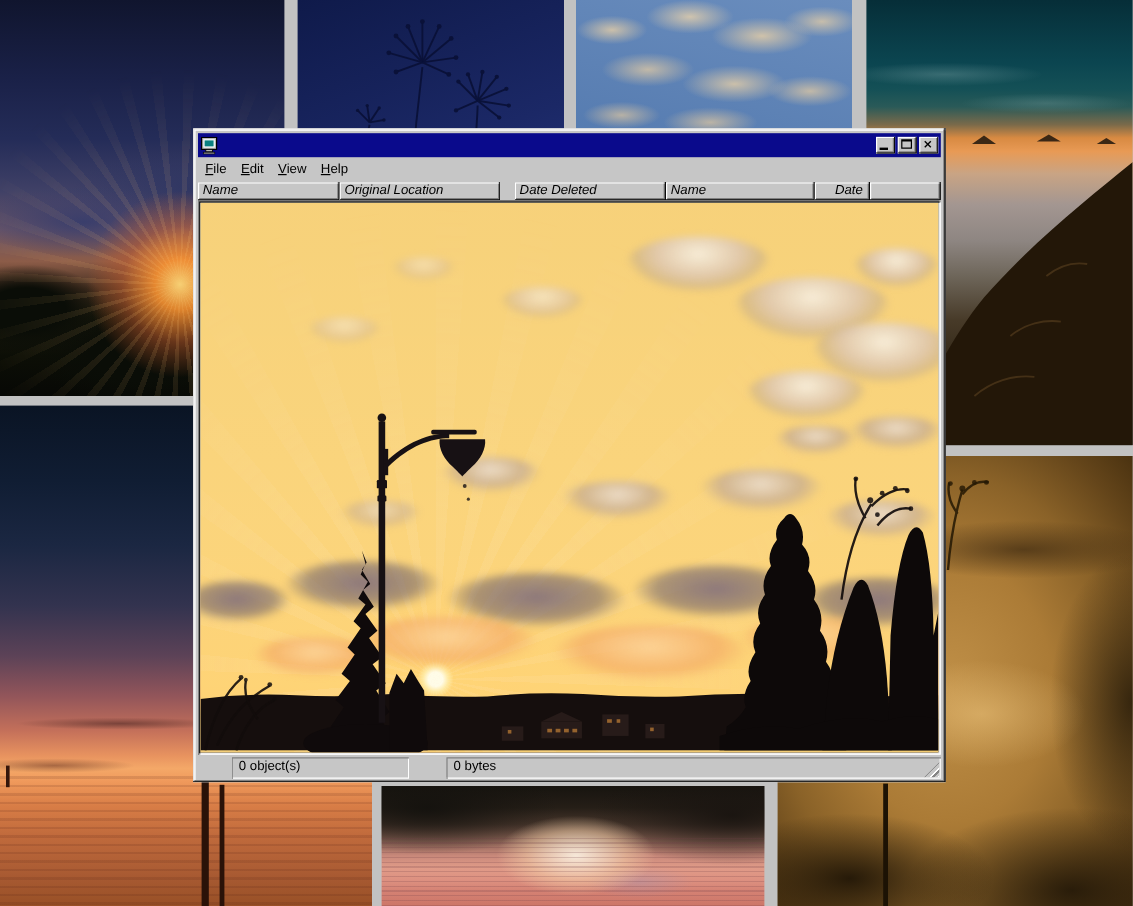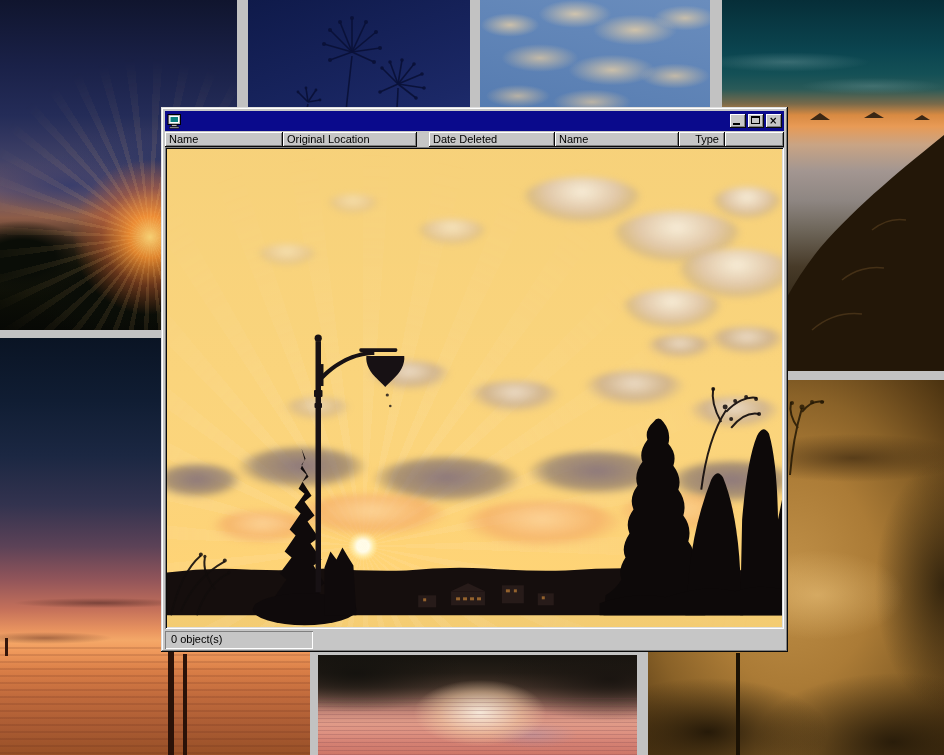--- a/index.html
+++ b/index.html
@@ -85,21 +85,21 @@
   .tbtn { width:16px; height:14px; background:#c6c6c6; position:relative;
     box-shadow: inset -1px -1px #0a0a0a, inset 1px 1px #fff, inset -2px -2px #808080; }
   .tbtn .gmin { position:absolute; left:3px; bottom:3px; width:7px; height:2px; background:#000; }
   .tbtn .gmax { position:absolute; left:3px; top:2px; width:9px; height:8px; border:1px solid #000; border-top:2px solid #000; }
   .tbtn .gx  { position:absolute; left:3px; top:2px; font-size:10px; font-weight:bold; line-height:9px; color:#000; font-family:"DejaVu Sans", sans-serif; }
   .menubar { height:20px; display:flex; align-items:center; padding-left:1px; font-size:11px; color:#000; flex:0 0 auto; }
   .mitem { padding:2px 6px; }
   .mitem u { text-decoration:underline; }
   .colheaders { height:15px; display:flex; margin:1px 1px 0 1px; flex:0 0 auto; font-size:11px; }
   .hcell { background:#c6c6c6; padding:0 4px; line-height:14px; white-space:nowrap; overflow:hidden;
-    box-shadow: inset -1px -1px #0a0a0a, inset 1px 1px #fff, inset -2px -2px #808080; }
+    box-shadow: inset -1px -1px #0a0a0a, inset 1px 1px #fff, inset -2px -2px #808080; font-style: italic; }
   .hc-name{width:118px;} .hc-ol{width:134px;} .hc-dd{width:126px;margin-left:12px;} .hc-type{width:124px;}
   .hc-size{width:46px; text-align:right; padding-right:6px;} .hc-blank{flex:1;}
   .content { flex:1 1 auto; margin:0 1px; position:relative;
     box-shadow: inset 1px 1px #808080, inset -1px -1px #fff, inset 2px 2px #0a0a0a, inset -2px -2px #dfdfdf; }
   .viewphoto { position:absolute; inset:2px; overflow:hidden;
     background:
       radial-gradient(circle 15px at 196px 397px, #fffce8 0 40%, #ffe9a0 70%, rgba(255,214,120,.95) 100%),
       radial-gradient(circle 110px at 196px 397px, rgba(255,204,96,.8), rgba(255,152,62,.4) 52%, rgba(255,152,62,0) 78%),
       radial-gradient(ellipse 330px 130px at 196px 400px, rgba(255,170,80,.5), rgba(255,170,80,0) 72%),
       linear-gradient(180deg,#5a7aa2 0%,#6e8bb0 12%,#7f9aba 24%,#8fa6c0 36%,#9fb0c4 48%,#afb6c2 58%,#bdb4b4 66%,#c8ab9d 73%,#d4a080 79%,#e0a068 84%,#f0a858 87.5%,#e89048 89.5%,#b06038 91%,#3a2018 93%,#1a100c 100%); }
@@ -107,21 +107,21 @@
     background:repeating-conic-gradient(from 195deg at 196px 397px, rgba(255,238,214,.10) 0 4deg, rgba(255,238,214,0) 4deg 11deg);
     -webkit-mask-image:radial-gradient(circle 430px at 196px 397px, #000 30%, transparent 92%);
     mask-image:radial-gradient(circle 430px at 196px 397px, #000 30%, transparent 92%); }
   .cl { position:absolute; border-radius:50%; filter:blur(3px); }
   .cu { background:radial-gradient(ellipse at 50% 32%, rgba(247,238,220,.95) 0%, rgba(216,196,188,.7) 42%, rgba(160,145,150,.32) 62%, rgba(160,145,150,0) 72%); }
   .cm { background:radial-gradient(ellipse at 50% 35%, rgba(235,220,205,.9) 0%, rgba(170,150,155,.5) 45%, rgba(170,150,155,0) 70%); }
   .cp { background:radial-gradient(ellipse at 50% 45%, rgba(128,110,124,.9) 0%, rgba(95,85,105,.5) 50%, rgba(95,85,105,0) 72%); }
   .cb { background:radial-gradient(ellipse at 50% 40%, rgba(252,210,150,.95) 0%, rgba(242,165,100,.6) 50%, rgba(242,165,100,0) 74%); }
   .sil { position:absolute; inset:0; width:100%; height:100%; }
   .statusbar { height:18px; margin:2px 1px 0 1px; display:flex; gap:3px; font-size:11px; flex:0 0 auto; }
-  .spanel { box-shadow: inset 1px 1px #808080, inset -1px -1px #fff; padding:2px 6px; white-space:nowrap; overflow:hidden; }
+  .spanel { box-shadow: inset 1px 1px #808080, inset -1px -1px #fff; padding:2px 6px; white-space:nowrap; overflow:hidden;margin-left:28px; }
   .sp1 { width:148px; } .sp2 { flex:1; position:relative; }
   .grip { position:absolute; right:1px; bottom:1px; width:13px; height:13px;
     background:repeating-linear-gradient(135deg, rgba(0,0,0,0) 0 2px, #fff 2px 3px, #858585 3px 5px);
     clip-path:polygon(100% 0, 100% 100%, 0 100%); }
 </style>
 </head>
 <body>
 
 <div class="photo" id="p1">
     <div class="rays1"></div>
@@ -251,27 +251,33 @@
         </div>
       <div class="tbtn">
           <div class="gmax"></div>
         </div>
       <div class="tbtn">
           <div class="gx">×</div>
         </div>
     </div>
   </div>
 
+  <div class="menubar">
+    <span class="mitem"><u>F</u>ile</span>
+    <span class="mitem"><u>E</u>dit</span>
+    <span class="mitem"><u>V</u>iew</span>
+    <span class="mitem"><u>H</u>elp</span>
+  </div>
 
   <div class="colheaders">
     <div class="hcell hc-name">Name</div>
     <div class="hcell hc-ol">Original Location</div>
     <div class="hcell hc-dd">Date Deleted</div>
     <div class="hcell hc-type">Name</div>
-    <div class="hcell hc-size">Type</div>
+    <div class="hcell hc-size">Date</div>
     <div class="hcell hc-blank"></div>
   </div>
 
   <div class="content">
     <div class="viewphoto">
       <div class="rays"></div>
 
       <div class="cl cu" style="left:355px;top:28px;width:120px;height:46px"></div>
       <div class="cl cu" style="left:445px;top:62px;width:130px;height:52px"></div>
       <div class="cl cu" style="left:510px;top:100px;width:120px;height:50px"></div>
@@ -367,14 +373,18 @@
           <path d="M200,196 L238,196 C239,204 234,213 227,219 C223,223 220,226 219,227 C218,226 215,223 211,219 C204,213 199,204 200,196 Z"></path>
           <circle cx="221" cy="235" r="1.6" opacity="0.8"></circle>
           <circle cx="224" cy="246" r="1.3" opacity="0.8"></circle>
         </g>
       </svg>
     </div>
   </div>
 
   <div class="statusbar">
     <div class="spanel sp1">0 object(s)</div>
+    <div class="spanel sp2">
+      <span>0 bytes</span>
+      <div class="grip"></div>
+    </div>
   </div>
 </div>
 
 </body></html>

